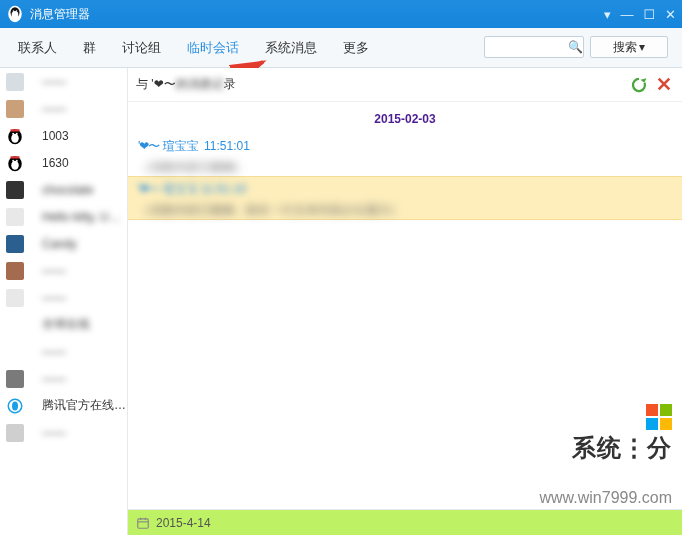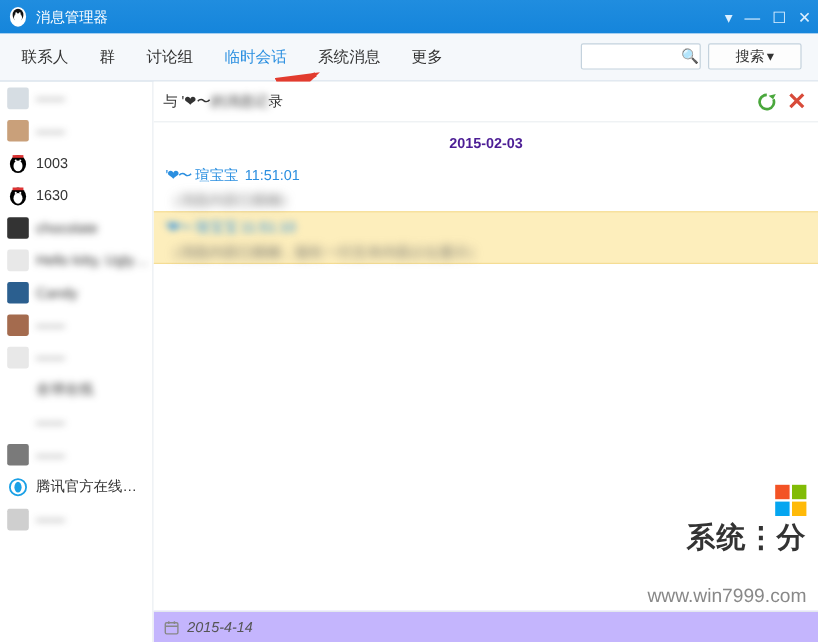--- a/index.html
+++ b/index.html
@@ -16,39 +16,39 @@
   .toolbar .tab.active { color: #2b8fe0; }
   .searchwrap { position: absolute; right: 14px; top: 8px; display: flex; gap: 6px; }
   .searchwrap input { width: 100px; height: 22px; border: 1px solid #c4d2dd; border-radius: 2px; padding: 0 18px 0 6px; font-size: 12px; outline: none; }
   .searchwrap .searchicon { position: absolute; left: 84px; top: 4px; color: #7b8a9a; font-size: 12px; }
   .searchwrap .sbtn { height: 22px; border: 1px solid #c4d2dd; background: #fdfdfd; border-radius: 2px; padding: 0 22px; font-size: 12px; display: flex; align-items: center; gap: 2px; color: #333; }
   
   .body { display: flex; height: calc(100% - 68px); }
   .sidebar { width: 128px; border-right: 1px solid #e4e9ee; overflow: hidden; background: #fff; }
   .sbitem { display: flex; align-items: center; height: 27px; padding-left: 6px; gap: 6px; font-size: 12px; color: #333; white-space: nowrap; overflow: hidden; text-overflow: ellipsis; }
   .sbavatar { width: 18px; height: 18px; border-radius: 2px; flex-shrink: 0; }
-  .sbname { filter: blur(3px); flex: 1; overflow: hidden; text-overflow: ellipsis; }
+  .sbname { filter: blur(3px); flex: 1; overflow: hidden; text-overflow: ellipsis; margin-left: 12px; }
   .sbname.clear { filter: none; }
   
   .content { flex: 1; position: relative; background: #fff; overflow: hidden; }
   .chdr { height: 34px; display: flex; align-items: center; border-bottom: 1px solid #eceff2; padding: 0 8px; position: relative; text-align: right; }
   .chdr .cwith { font-size: 12px; color: #333; }
   .chdr .blurpart { filter: blur(3px); }
   .chdr .ctrls { position: absolute; right: 10px; top: 8px; display: flex; gap: 8px; }
   
   .datesep { text-align: center; font-size: 12px; color: #4c1d95; margin: 10px 16px 8px; font-weight: bold; }
   .msg { padding: 4px 10px 0; }
   .msg .mhead { font-size: 12px; }
   .msg .speaker { color: #2b8fe0; }
   .msg .prefix { color: #2b8fe0; letter-spacing: -1px; }
   .msg .time { color: #2b8fe0; margin-left: 2px; }
   .msg .mbody { filter: blur(4px); font-size: 12px; color: #666; margin-top: 4px; }
   .msg.hl { background: #fdeebc; border-top: 1px solid #f5dd94; border-bottom: 1px solid #f5dd94; }
   
-  .footer { position: absolute; bottom: 0; left: 0; right: 0; height: 26px; border-top: 1px solid #e4e9ee; display: flex; align-items: center; padding-left: 8px; gap: 6px; font-size: 12px; color: #555; background: #c4b5fd; font-style: italic; }
+  .footer { position: absolute; bottom: 0; left: 0; right: 0; height: 26px; border-top: 1px solid #e4e9ee; display: flex; align-items: center; padding-left: 8px; gap: 6px; font-size: 12px; color: #555; background: #bef264; }
   
   .arrow { position: absolute; top: 60px; left: 145px; pointer-events: none; }
   
   .watermark { position: absolute; right: 10px; bottom: 28px; text-align: right; }
   .watermark .wgrid { display: grid; grid-template-columns: 12px 12px; grid-template-rows: 12px 12px; gap: 2px; margin-left: auto; margin-bottom: 2px; width: 26px; }
   .watermark .wgrid div { width: 12px; height: 12px; }
   .watermark .wtxt { font-size: 24px; font-weight: bold; color: #333; letter-spacing: 1px; }
   .watermark .wurl { font-size: 16px; color: #888; margin-top: 25px; }
 </style>
 </head>

